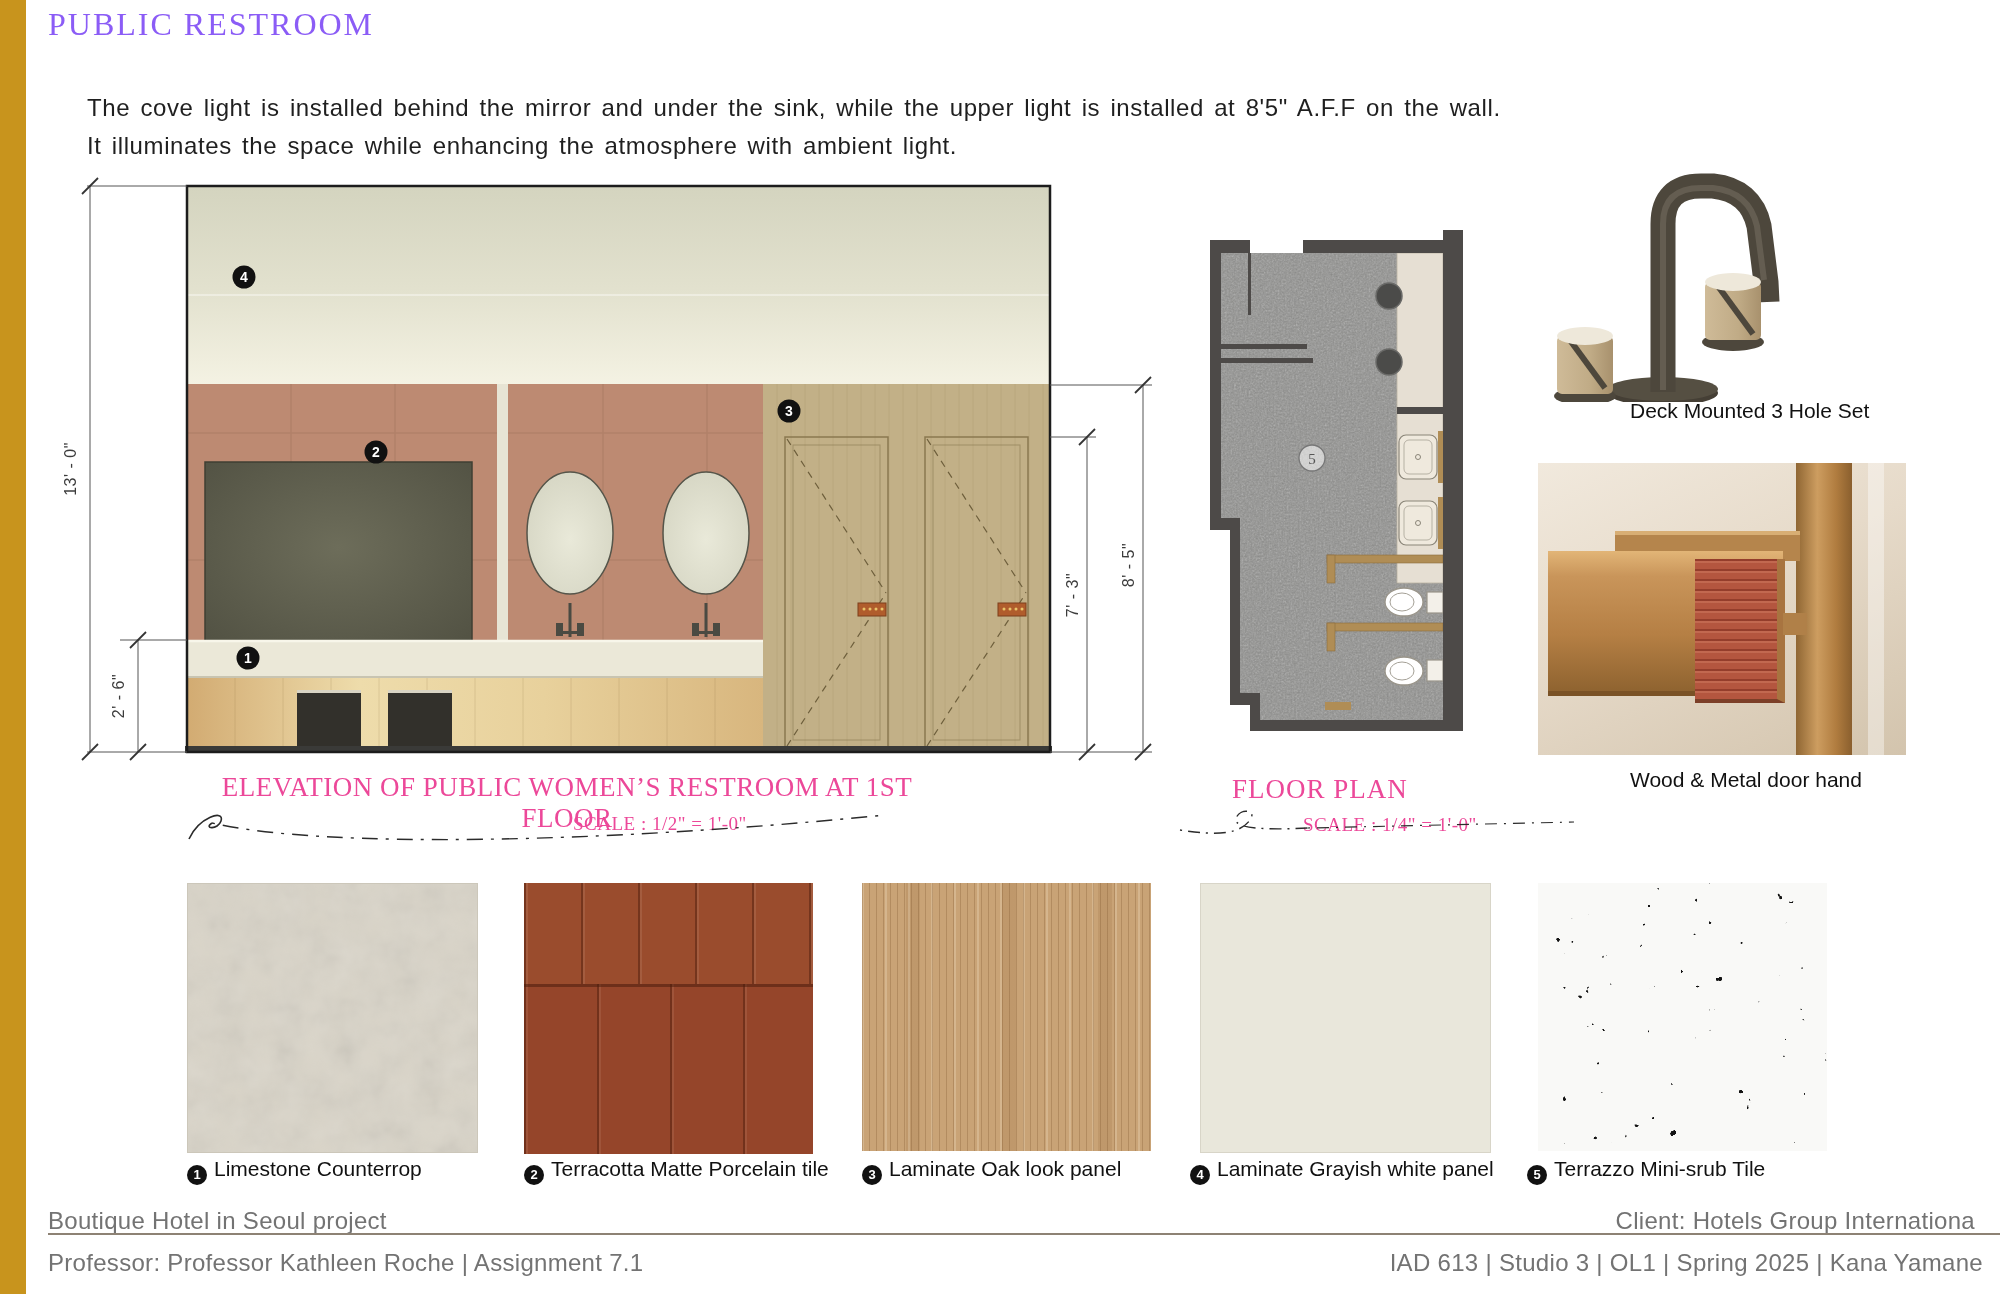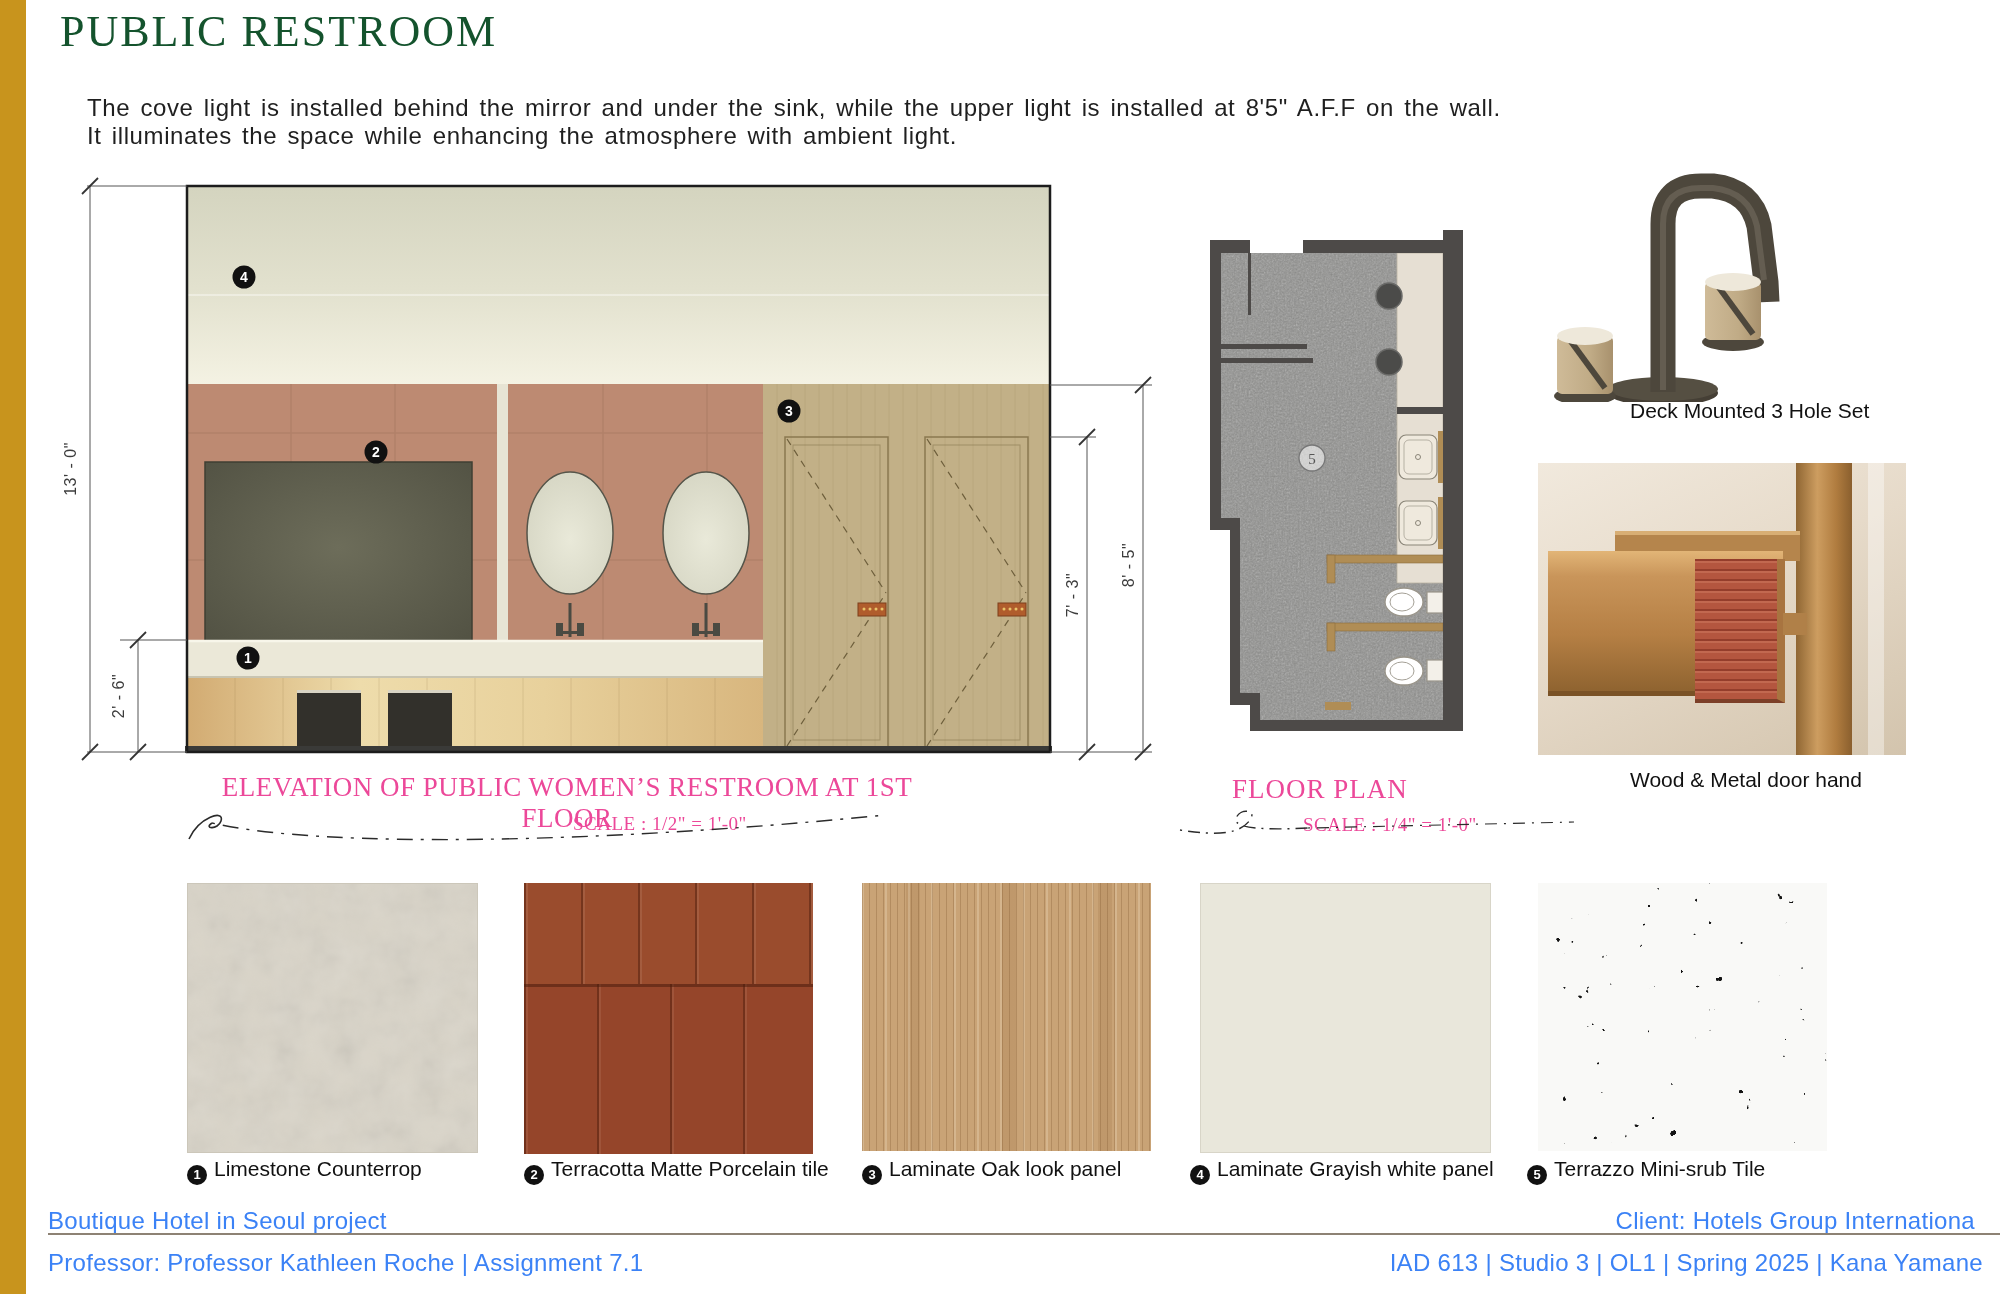--- a/index.html
+++ b/index.html
@@ -2,25 +2,25 @@
 <html><head>
 <meta charset="utf-8">
 <style>
   html,body{margin:0;padding:0;background:#ffffff;}
   .page{position:relative;width:2000px;height:1294px;background:#ffffff;overflow:hidden;
         font-family:"Liberation Sans",sans-serif;}
   .abs{position:absolute;}
 
   .gold-bar{left:0;top:0;width:26px;height:1294px;background:#C8941D;}
 
-  .page-title{left:48px;top:6px;font-family:"Liberation Serif",serif;font-size:44px;
-              letter-spacing:2px;color:#14532d;font-weight:400;margin-left:12px;}
+  .page-title{left:48px;top:6px;font-family:"Liberation Serif",serif;font-size:32px;
+              letter-spacing:2px;color:#8b5cf6;font-weight:400;}
   .desc{left:87px;color:#1f1f1f;font-size:24px;font-weight:400;letter-spacing:.6px;word-spacing:3px;}
   .desc1{top:94px;}
-  .desc2{top:122px;}
+  .desc2{top:132px;}
 
   .cap-serif{font-family:"Liberation Serif",serif;color:#ec4899;}
   .elev-caption{left:207px;top:772px;width:720px;text-align:center;font-size:27px;letter-spacing:.5px;}
   .elev-scale{left:573px;top:813px;font-size:19px;letter-spacing:.5px;}
   .fp-caption{left:1232px;top:774px;font-size:27px;letter-spacing:1px;}
   .fp-scale{left:1303px;top:814px;font-size:19px;letter-spacing:.5px;}
 
   .product-caption{font-size:21px;color:#111;text-align:left;}
   .faucet-caption{left:1630px;top:399px;width:260px;}
   .handle-caption{left:1630px;top:768px;width:300px;}
@@ -57,21 +57,21 @@
     background-image:repeating-linear-gradient(90deg,rgba(70,25,10,.45) 0 2px,rgba(255,235,220,.09) 2px 4px,transparent 4px 73px);}
   .sw-texture{position:absolute;left:0;top:0;}
 
   .mat-caption{top:1157px;font-size:21px;color:#111;white-space:nowrap;}
   .mc1{left:187px;} .mc2{left:524px;} .mc3{left:862px;} .mc4{left:1190px;} .mc5{left:1527px;}
   .num-badge{display:inline-block;width:20px;height:20px;border-radius:50%;background:#111;color:#fff;
     font-size:13px;font-weight:700;text-align:center;line-height:20px;vertical-align:-3px;margin-right:7px;}
 
   
   .footer-line{left:48px;top:1233px;width:1952px;height:2px;background:#8D8274;}
-  .footer-text{font-size:24px;color:#3b82f6;letter-spacing:.3px;}
+  .footer-text{font-size:24px;color:#737373;letter-spacing:.3px;}
   .ft-project{left:48px;top:1207px;}
   .ft-client{right:25px;top:1207px;text-align:right;}
   .ft-prof{left:48px;top:1249px;}
   .ft-course{right:17px;top:1249px;text-align:right;}
 
   svg text.dim{font-family:"Liberation Sans",sans-serif;font-size:16px;fill:#3c3c3c;letter-spacing:.5px;}
   svg text.marker-num{font-family:"Liberation Sans",sans-serif;font-size:14px;font-weight:700;fill:#ffffff;text-anchor:middle;}
   svg text.room-num{font-family:"Liberation Serif",serif;font-size:15px;fill:#555;text-anchor:middle;}
 </style>
 </head>

